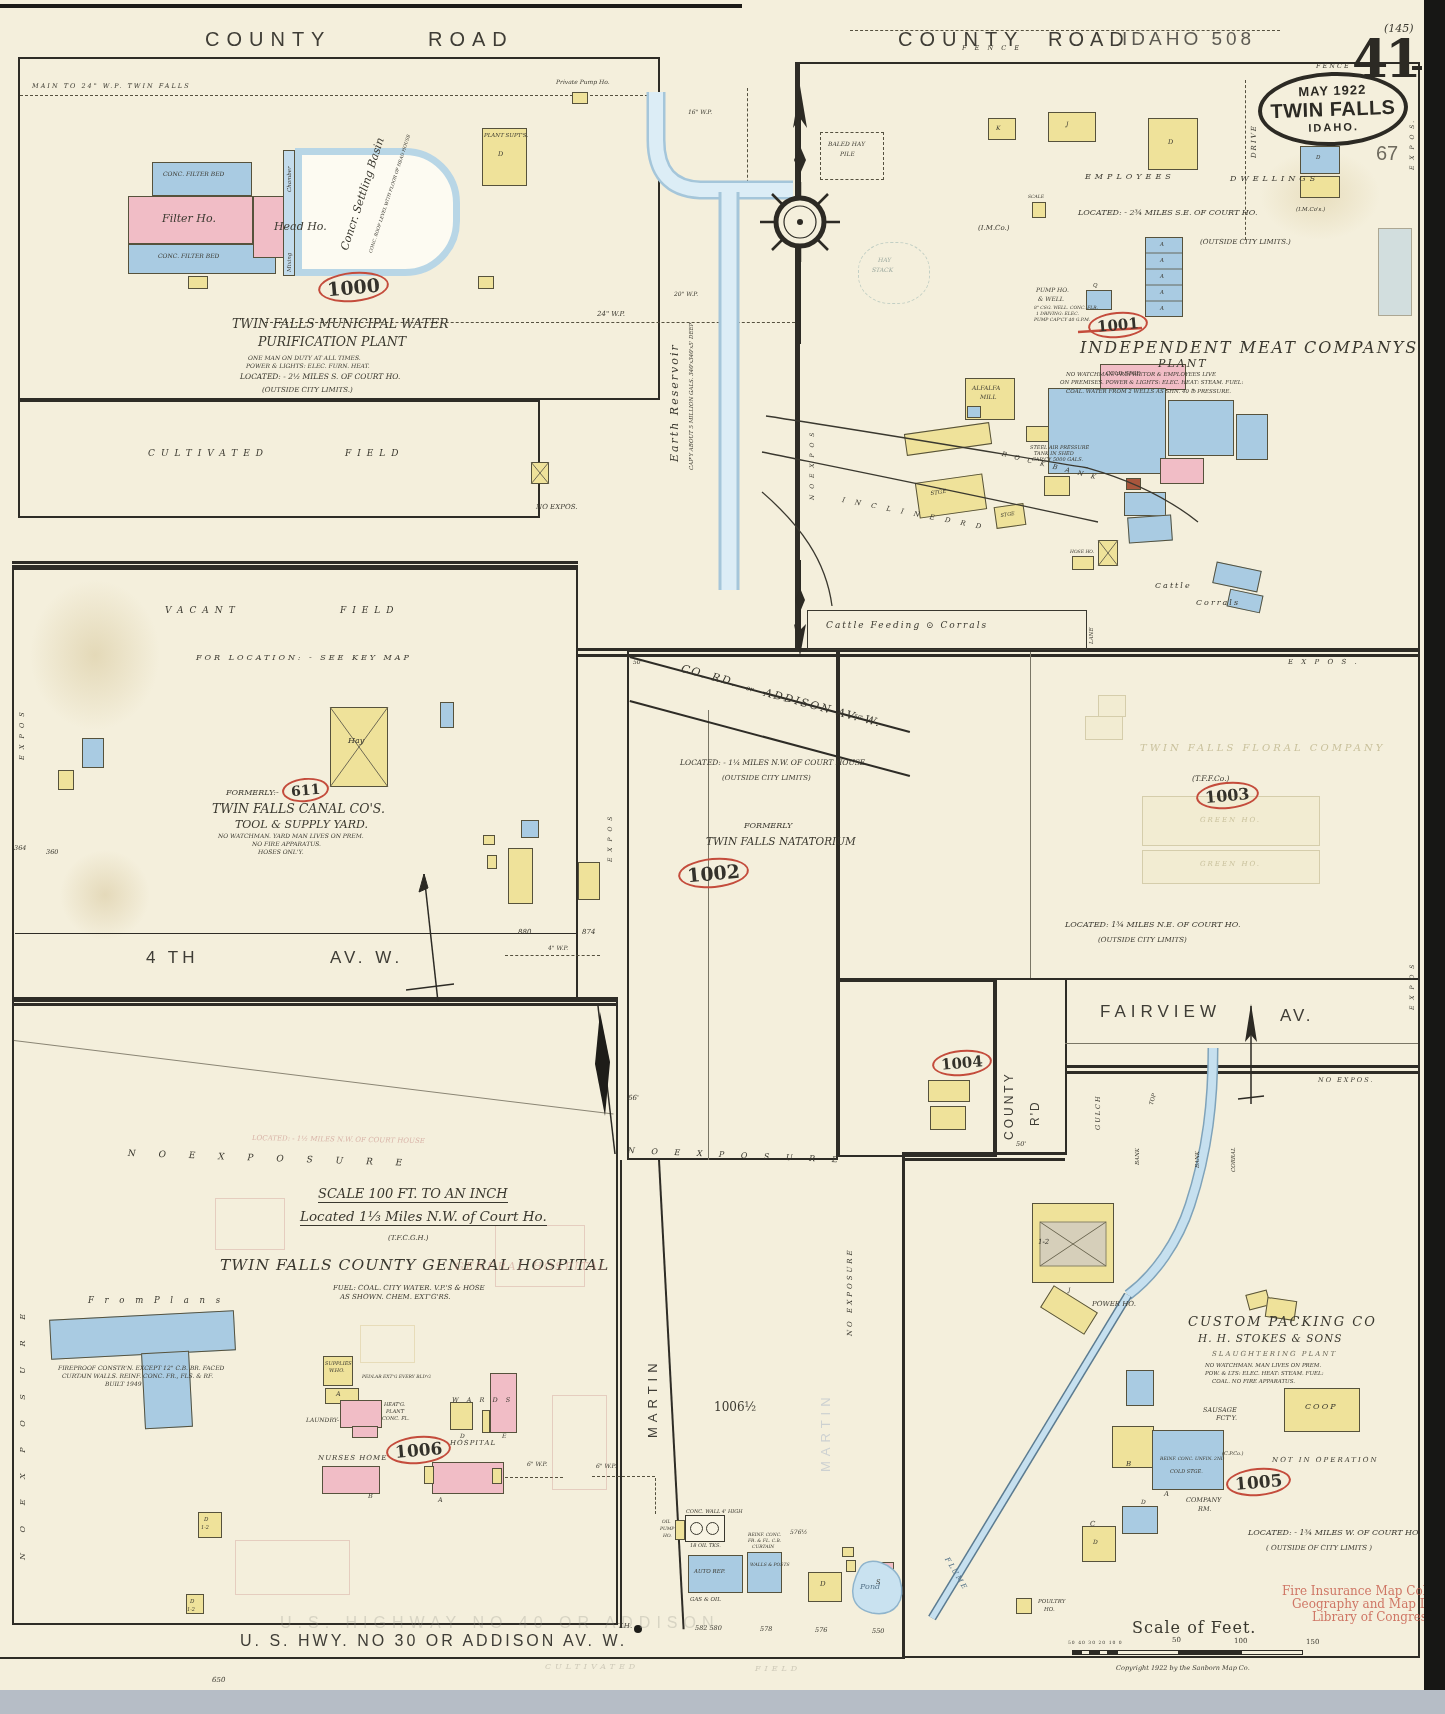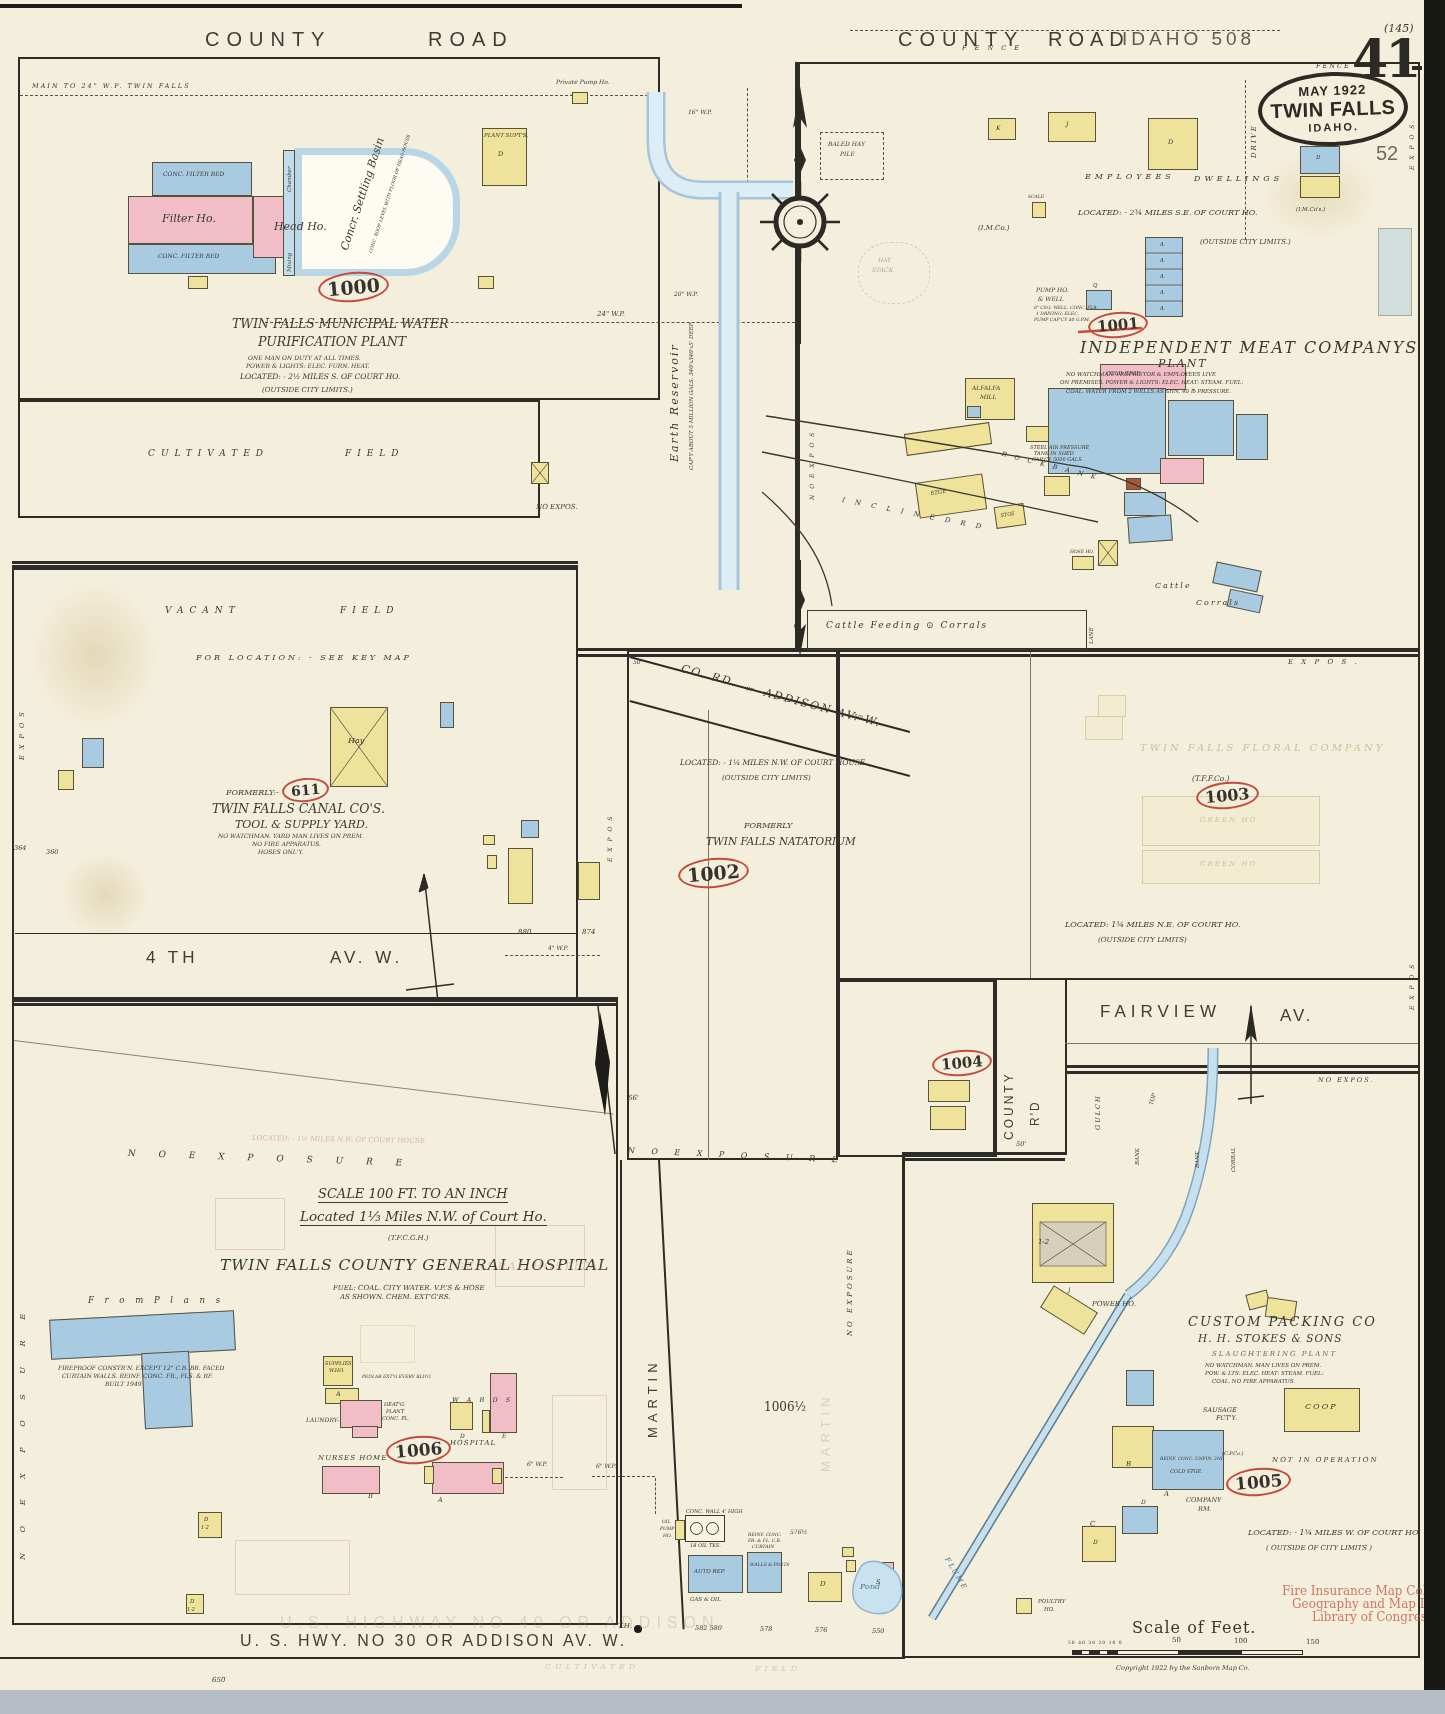--- a/index.html
+++ b/index.html
@@ -277,21 +277,21 @@
   <div class="rc" style="left:1226px;top:1468px;font-size:17px;">1005</div>
   <div class="rc" style="left:386px;top:1436px;font-size:17px;">1006</div>
 
   <div class="t" style="left:1384px;top:22px;font-size:11px;">(145)</div>
   <div class="t" style="left:1352px;top:28px;font-size:52px;font-style:normal;font-weight:bold;letter-spacing:-3px;color:#2c2a24;">41</div>
   <div class="oval" style="left:1258px;top:72px;width:142px;height:66px;">
     <div style="font-size:13px;margin-top:7px;letter-spacing:1px;">MAY 1922</div>
     <div style="font-size:20px;letter-spacing:.5px;">TWIN FALLS</div>
     <div style="font-size:11px;letter-spacing:2px;">IDAHO.</div>
   </div>
-  <div class="t pr" style="left:1376px;top:142px;font-size:20px;color:#6e6a5e;">52</div>
+  <div class="t pr" style="left:1376px;top:142px;font-size:20px;color:#6e6a5e;">67</div>
 
   <div class="t pr" style="left:205px;top:28px;font-size:20px;letter-spacing:7px;">COUNTY</div>
   <div class="t pr" style="left:428px;top:28px;font-size:20px;letter-spacing:7px;">ROAD</div>
   <div class="t pr" style="left:898px;top:28px;font-size:20px;letter-spacing:7px;">COUNTY</div>
   <div class="t pr" style="left:1048px;top:28px;font-size:20px;letter-spacing:6px;">ROAD</div>
   <div class="t pr" style="left:1122px;top:28px;font-size:19px;letter-spacing:4px;color:#5c5a52;">IDAHO  508</div>
   <div class="t" style="left:962px;top:14px;font-size:6.5px;letter-spacing:3px;margin-top:30px;">F E N C E</div>
   <div class="t" style="left:1316px;top:62px;font-size:6.5px;letter-spacing:2px;">FENCE</div>
   <div class="t" style="left:32px;top:82px;font-size:6.5px;letter-spacing:2px;">MAIN   TO   24" W.P.   TWIN   FALLS</div>
   <div class="t v" style="left:1250px;top:158px;font-size:7px;letter-spacing:2px;">DRIVE</div>
@@ -319,21 +319,21 @@
   <div class="t" style="left:148px;top:448px;font-size:9px;letter-spacing:6px;">CULTIVATED</div>
   <div class="t" style="left:345px;top:448px;font-size:9px;letter-spacing:6px;">FIELD</div>
   <div class="t" style="left:536px;top:503px;font-size:7px;">NO EXPOS.</div>
 
   <div class="t v" style="left:668px;top:462px;font-size:11px;letter-spacing:2px;">Earth  Reservoir</div>
   <div class="t v" style="left:688px;top:470px;font-size:5.5px;">CAP'Y ABOUT 5 MILLION GALS.  340'x340'x5' DEEP</div>
 
   <div class="t v" style="left:808px;top:500px;font-size:6px;letter-spacing:2px;">N O   E X P O S</div>
   <div class="t v" style="left:1408px;top:170px;font-size:6px;letter-spacing:2px;">E X P O S.</div>
   <div class="t" style="left:1085px;top:172px;font-size:8px;letter-spacing:4px;">EMPLOYEES</div>
-  <div class="t" style="left:1194px;top:174px;font-size:8px;letter-spacing:4px;">DWELLINGS</div>
+  <div class="t" style="left:1230px;top:174px;font-size:8px;letter-spacing:4px;">DWELLINGS</div>
   <div class="t" style="left:1078px;top:208px;font-size:8px;">LOCATED: - 2¾ MILES S.E. OF COURT HO.</div>
   <div class="t" style="left:1200px;top:238px;font-size:7px;">(OUTSIDE CITY LIMITS.)</div>
   <div class="t" style="left:978px;top:224px;font-size:7px;">(I.M.Co.)</div>
   <div class="t" style="left:1296px;top:206px;font-size:5.5px;">(I.M.Co's.)</div>
   <div class="t" style="left:828px;top:140px;font-size:6px;">BALED HAY</div>
   <div class="t" style="left:840px;top:150px;font-size:6px;">PILE</div>
   <div class="t" style="left:878px;top:256px;font-size:6px;color:#9aa89e;">HAY</div>
   <div class="t" style="left:872px;top:266px;font-size:6px;color:#9aa89e;">STACK</div>
   <div class="t" style="left:1028px;top:194px;font-size:4.5px;">SCALE</div>
   <div class="t" style="left:1036px;top:286px;font-size:6px;">PUMP HO.</div>
@@ -398,21 +398,21 @@
   <div class="t" style="left:855px;top:712px;font-size:6px;transform:rotate(15deg);">50'</div>
   <div class="t" style="left:680px;top:758px;font-size:7.5px;">LOCATED: - 1¼ MILES N.W. OF COURT HOUSE</div>
   <div class="t" style="left:722px;top:774px;font-size:7px;">(OUTSIDE CITY LIMITS)</div>
   <div class="t" style="left:744px;top:821px;font-size:8px;">FORMERLY</div>
   <div class="t" style="left:706px;top:835px;font-size:10.5px;">TWIN FALLS NATATORIUM</div>
   <div class="t v" style="left:606px;top:862px;font-size:6px;letter-spacing:2px;">E X P O S</div>
   <div class="t" style="left:628px;top:1094px;font-size:7px;">66'</div>
   <div class="t" style="left:628px;top:1146px;font-size:8px;letter-spacing:7px;transform:rotate(2.5deg);">N O    E X P O S U R E</div>
   <div class="t pr v" style="left:645px;top:1438px;font-size:13px;letter-spacing:5px;">MARTIN</div>
   <div class="t pr v" style="left:818px;top:1472px;font-size:13px;letter-spacing:5px;color:#b9c2cc;opacity:.65;">MARTIN</div>
-  <div class="t" style="left:764px;top:1400px;font-size:12px;font-style:normal;">1006½</div>
+  <div class="t" style="left:714px;top:1400px;font-size:12px;font-style:normal;">1006½</div>
   <div class="t" style="left:596px;top:1462px;font-size:6px;">6" W.P.</div>
   <div class="t" style="left:527px;top:1460px;font-size:6px;">6" W.P.</div>
 
   <div class="t" style="left:1288px;top:658px;font-size:7px;letter-spacing:3px;">E X P O S .</div>
   <div class="t" style="left:1140px;top:742px;font-size:10px;letter-spacing:3px;color:#c9c19c;">TWIN  FALLS  FLORAL  COMPANY</div>
   <div class="t" style="left:1192px;top:774px;font-size:7.5px;">(T.F.F.Co.)</div>
   <div class="t" style="left:1200px;top:816px;font-size:7px;letter-spacing:2px;color:#c9c19c;">GREEN  HO.</div>
   <div class="t" style="left:1200px;top:860px;font-size:7px;letter-spacing:2px;color:#c9c19c;">GREEN  HO.</div>
   <div class="t" style="left:1065px;top:920px;font-size:8px;">LOCATED: 1¾ MILES N.E. OF COURT HO.</div>
   <div class="t" style="left:1098px;top:936px;font-size:7px;">(OUTSIDE CITY LIMITS)</div>

